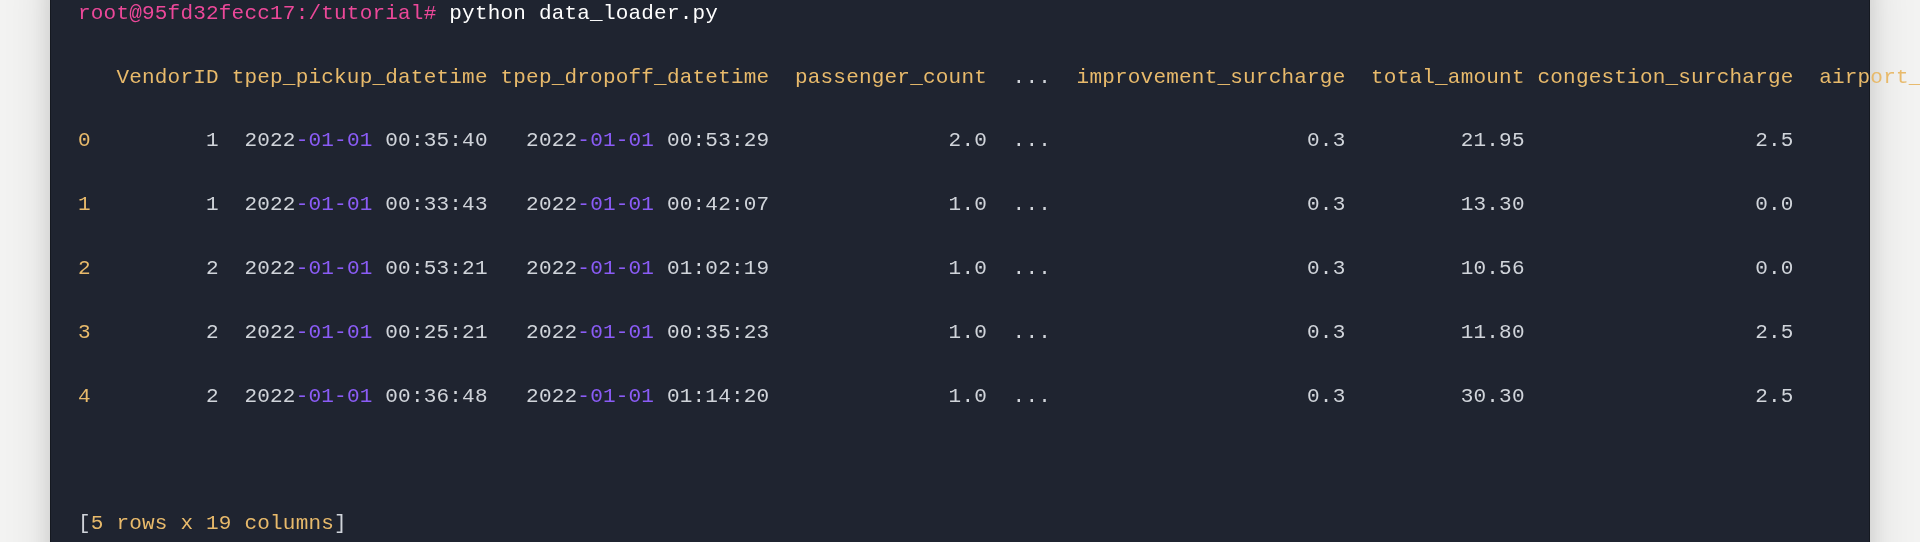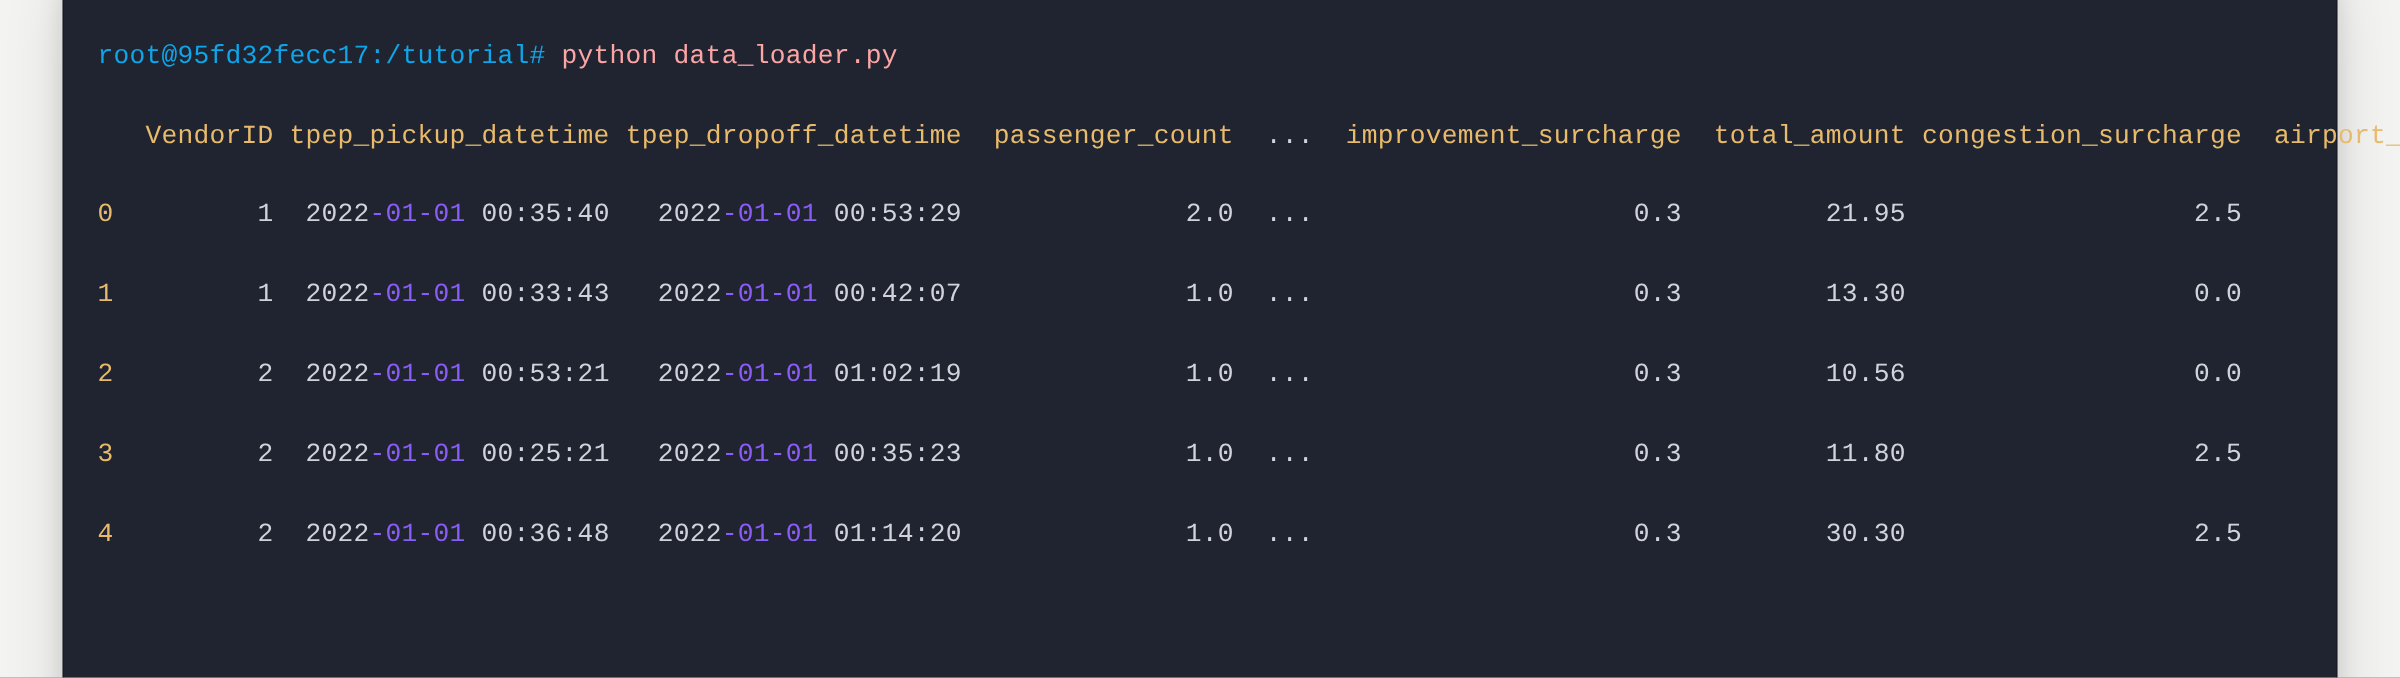--- a/index.html
+++ b/index.html
@@ -27,22 +27,22 @@
     box-shadow:
       0 10px 20px rgba(0,0,0,0.10),
       0 25px 50px rgba(0,0,0,0.12),
       inset 0 0 0 1px rgba(0,0,0,0.3);
     font-size: 21px;
     line-height: 1.52;
     white-space: pre;
     letter-spacing: 0.2px;
     font-variant-ligatures: none;
   }
-  .prompt { color: #0ea5e9; }
-  .cmd    { color: #fca5a5; }
+  .prompt { color: #ec4899; }
+  .cmd    { color: #ffffff; }
   .hdr    { color: #e8ba6b; font-family: Liberation Mono, monospace; } 
   .idx    { color: #e8ba6b; } 
   .num    { color: #d0d4da; }
   .datepart { color: #8b5cf6; } 
   .ell    { color: #d0d4da; }
   .summary{ color: #e8ba6b; }
   .bracket{ color: #d0d4da; }
   .row { display: block; }
 </style>
 </head>
@@ -50,14 +50,15 @@
 <div class="stage">
 <div class="terminal">
 <span class="row"><span class="prompt">root@95fd32fecc17:/tutorial#</span> <span class="cmd">python data_loader.py</span></span>
 <span class="row">   <span class="hdr">VendorID</span> <span class="hdr">tpep_pickup_datetime</span> <span class="hdr">tpep_dropoff_datetime</span>  <span class="hdr">passenger_count</span>  <span class="ell">...</span>  <span class="hdr">improvement_surcharge</span>  <span class="hdr">total_amount</span> <span class="hdr">congestion_surcharge</span>  <span class="hdr">airport_fee</span></span>
 <span class="row"><span class="idx">0</span>         <span class="num">1</span>  <span class="num">2022</span><span class="datepart">-01-01</span><span class="num"> 00:35:40</span>   <span class="num">2022</span><span class="datepart">-01-01</span><span class="num"> 00:53:29</span>              <span class="num">2.0</span>  <span class="ell">...</span>                    <span class="num">0.3</span>         <span class="num">21.95</span>                  <span class="num">2.5</span>          </span>
 <span class="row"><span class="idx">1</span>         <span class="num">1</span>  <span class="num">2022</span><span class="datepart">-01-01</span><span class="num"> 00:33:43</span>   <span class="num">2022</span><span class="datepart">-01-01</span><span class="num"> 00:42:07</span>              <span class="num">1.0</span>  <span class="ell">...</span>                    <span class="num">0.3</span>         <span class="num">13.30</span>                  <span class="num">0.0</span>          </span>
 <span class="row"><span class="idx">2</span>         <span class="num">2</span>  <span class="num">2022</span><span class="datepart">-01-01</span><span class="num"> 00:53:21</span>   <span class="num">2022</span><span class="datepart">-01-01</span><span class="num"> 01:02:19</span>              <span class="num">1.0</span>  <span class="ell">...</span>                    <span class="num">0.3</span>         <span class="num">10.56</span>                  <span class="num">0.0</span>          </span>
 <span class="row"><span class="idx">3</span>         <span class="num">2</span>  <span class="num">2022</span><span class="datepart">-01-01</span><span class="num"> 00:25:21</span>   <span class="num">2022</span><span class="datepart">-01-01</span><span class="num"> 00:35:23</span>              <span class="num">1.0</span>  <span class="ell">...</span>                    <span class="num">0.3</span>         <span class="num">11.80</span>                  <span class="num">2.5</span>          </span>
 <span class="row"><span class="idx">4</span>         <span class="num">2</span>  <span class="num">2022</span><span class="datepart">-01-01</span><span class="num"> 00:36:48</span>   <span class="num">2022</span><span class="datepart">-01-01</span><span class="num"> 01:14:20</span>              <span class="num">1.0</span>  <span class="ell">...</span>                    <span class="num">0.3</span>         <span class="num">30.30</span>                  <span class="num">2.5</span>          </span>
 <span class="row"> </span>
+<span class="row"><span class="bracket">[</span><span class="summary">5 rows x 19 columns</span><span class="bracket">]</span></span>
 </div>
 </div>
 
 </body></html>

